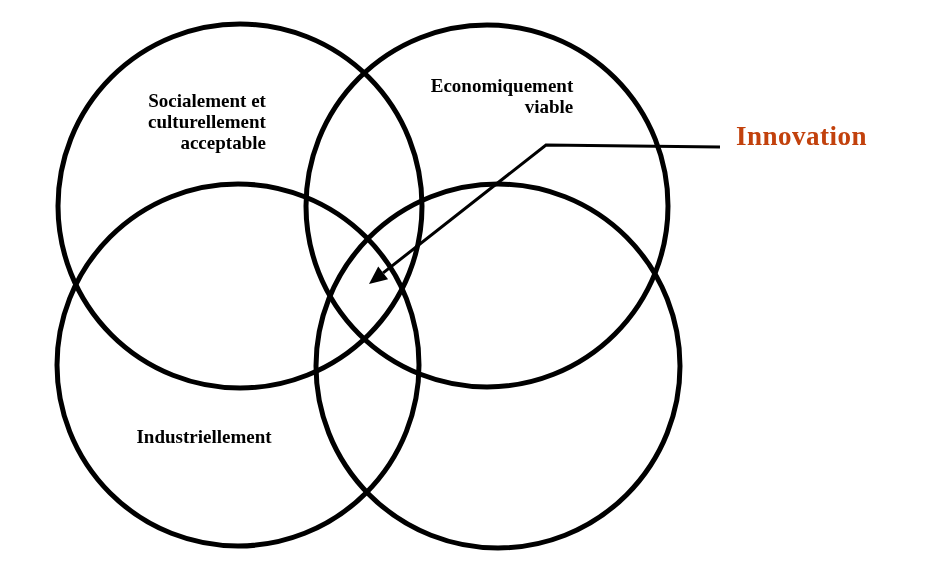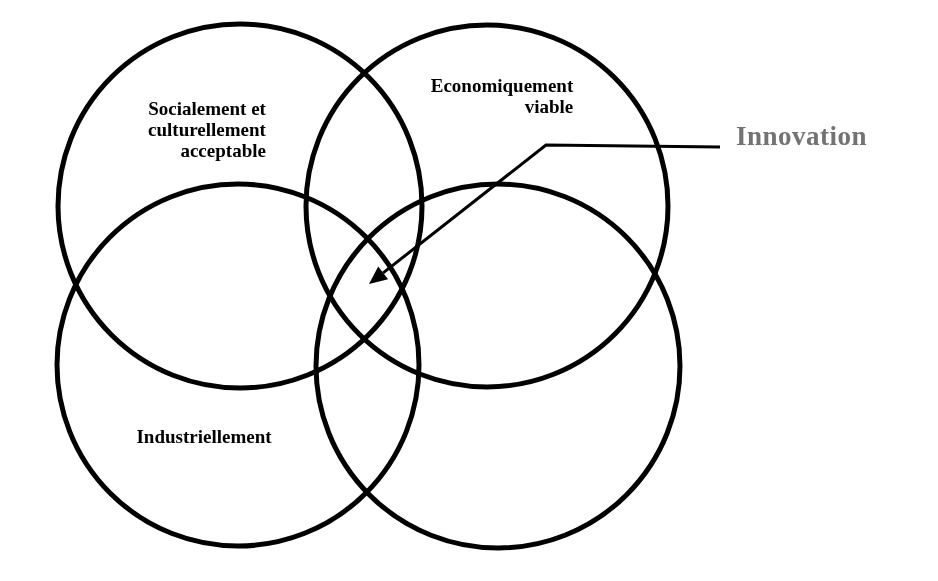--- a/index.html
+++ b/index.html
@@ -32,21 +32,21 @@
       white-space: nowrap;
       transform: translateX(-50%);
     }
     .label span { display: block; }
     .innovation {
       position: absolute;
       font-family: "Liberation Serif", "DejaVu Serif", serif;
       font-weight: bold;
       font-size: 27px;
       line-height: 30px;
-      color: #737373;
+      color: #c2410c;
       white-space: nowrap;
       letter-spacing: 0.5px;
     }
   </style>
 </head>
 <body>
 
 <svg id="diagram" width="938" height="581" viewBox="0 0 938 581" xmlns="http://www.w3.org/2000/svg">
   <defs>
     <marker id="arrowhead" markerWidth="10" markerHeight="10" refX="7" refY="5" orient="auto" markerUnits="userSpaceOnUse">
@@ -54,21 +54,21 @@
     </marker>
   </defs>
   <circle class="venn-circle" fill="none" stroke="#000000" stroke-width="5" cx="240" cy="206" r="182"></circle>
   <circle class="venn-circle" fill="none" stroke="#000000" stroke-width="5" cx="487" cy="206" r="181"></circle>
   <circle class="venn-circle" fill="none" stroke="#000000" stroke-width="5" cx="238" cy="365" r="181"></circle>
   <circle class="venn-circle" fill="none" stroke="#000000" stroke-width="5" cx="498" cy="366" r="182"></circle>
   <polyline id="callout-line" fill="none" stroke="#000" stroke-width="3" stroke-linejoin="miter" points="720,147 546,145 383.1565049980956,272.8827446625125"></polyline>
   <polygon id="callout-head" fill="#000" points="369,284 378.21550262587897,266.5909646633589 388.09750737031226,279.1745246616661"></polygon>
 </svg>
 
-<div class="label" id="label-0" style="left: 207px; top: 98px;">
+<div class="label" id="label-0" style="left: 207px; top: 90px;">
   <span>Socialement et</span>
   <span>culturellement</span>
   <span>acceptable</span>
 </div>
 <div class="label" id="label-1" style="left: 502px; top: 75px;">
   <span>Economiquement</span>
   <span>viable</span>
 </div>
 <div class="label" id="label-2" style="left: 204px; top: 426px;">
   <span>Industriellement</span>

